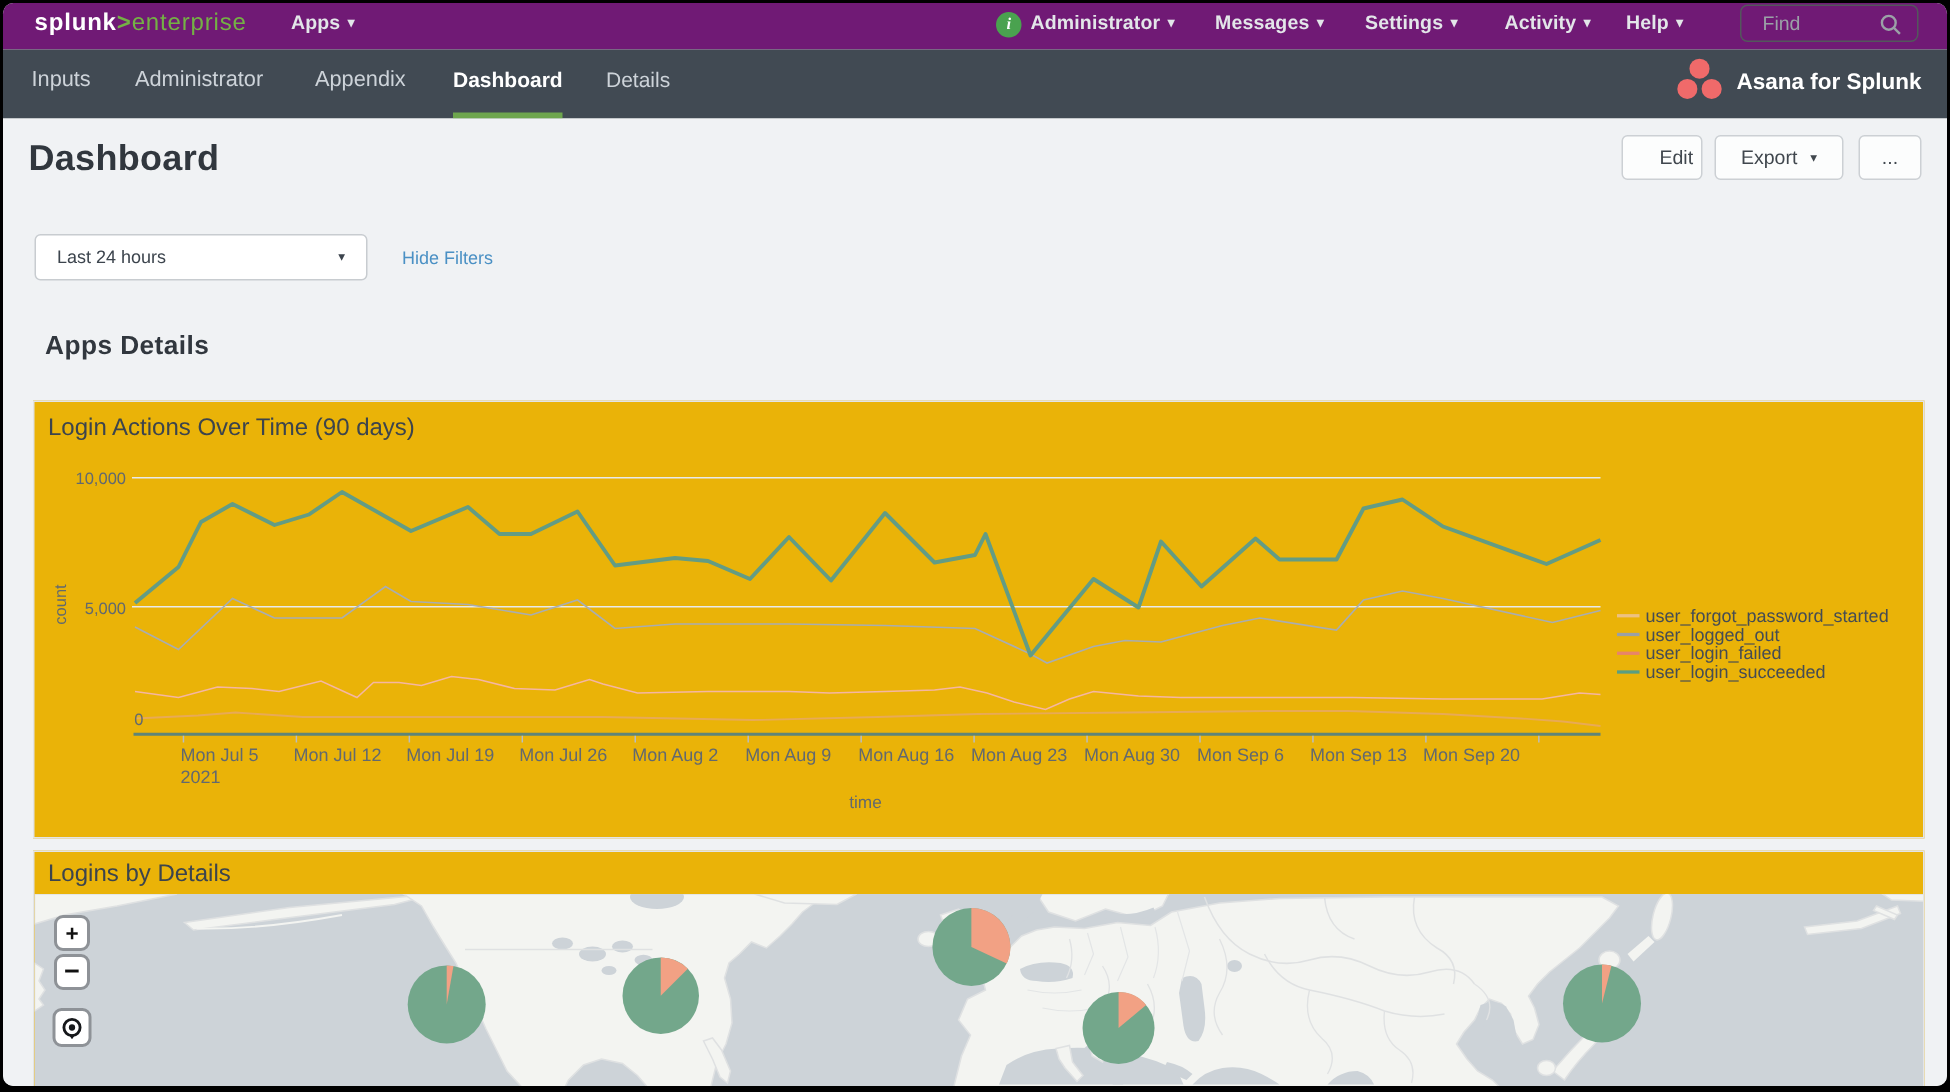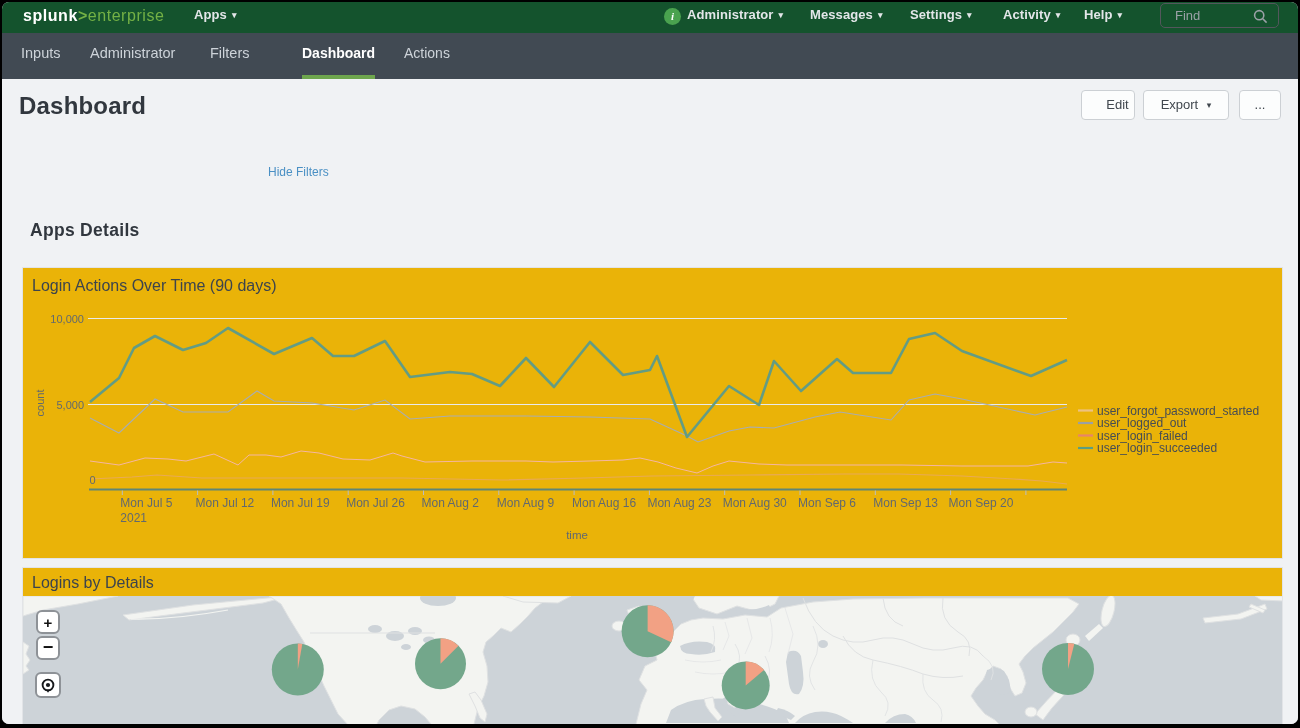--- a/index.html
+++ b/index.html
@@ -1,19 +1,19 @@
 <!DOCTYPE html>
 <html><head>
 <meta charset="utf-8">
 <style>
 * { margin:0; padding:0; box-sizing:border-box; }
 html,body { width:1300px; height:728px; background:#000; font-family:"Liberation Sans", sans-serif; overflow:hidden; }
 #frame { position:absolute; left:2px; top:2px; width:1296px; height:722px; border-radius:7px; overflow:hidden; background:#f0f2f4; }
 
-#topbar { position:absolute; left:0; top:0; width:100%; height:31px; background:#14532d; }
+#topbar { position:absolute; left:0; top:0; width:100%; height:31px; background:#701a75; }
 #topbar .item { position:absolute; top:0; height:31px; line-height:26px; color:#e3e6e9; font-size:13px; font-weight:bold; letter-spacing:0.1px; }
 .caret { font-size:9px; position:relative; top:-1px; margin-left:5px; }
 #logo { position:absolute; left:21px; top:0; height:31px; line-height:27px; font-size:16px; font-weight:bold; color:#fff; letter-spacing:0.55px;}
 #logo .grn { color:#74b145; }
 #logo .ent { color:#74b145; font-weight:normal; }
 #infocircle { position:absolute; left:662px; top:6px; width:17px; height:17px; border-radius:50%; background:#4aa24f; color:#fff; font-size:11px; font-weight:bold; text-align:center; line-height:17px; font-family:"Liberation Serif",serif; font-style:italic;}
 #findbox { position:absolute; left:1158px; top:1px; width:119px; height:25px; border:1px solid #53575c; border-radius:5px; color:#9ba1a7; font-size:13px; line-height:23px; padding-left:14px; }
 #findbox svg { position:absolute; right:10px; top:5px; }
 
 #tabbar { position:absolute; left:0; top:31px; width:100%; height:46px; background:#414a53; }
@@ -59,29 +59,35 @@
     <div id="findbox">Find
       <svg width="15" height="15" viewBox="0 0 15 15">
           <circle cx="6.2" cy="6.2" r="4.6" fill="none" stroke="#9ba1a7" stroke-width="1.6"></circle>
           <line x1="9.8" y1="9.8" x2="13.6" y2="13.6" stroke="#9ba1a7" stroke-width="1.6"></line>
         </svg>
     </div>
   </div>
   <div id="tabbar">
     <div class="tab" style="left:19px;">Inputs</div>
     <div class="tab" style="left:88px;">Administrator</div>
-    <div class="tab" style="left:208px;">Filters</div>
+    <div class="tab" style="left:208px;">Appendix</div>
     <div class="tab active" style="left:300px; font-size:14px;">Dashboard</div>
-    <div class="tab" style="left:402px; font-size:14px;">Actions</div>
+    <div class="tab" style="left:402px; font-size:14px;">Details</div>
+    <div id="asana"><svg width="34" height="34" viewBox="0 0 34 34">
+          <circle cx="17" cy="8.8" r="6.7" fill="#f06a6a"></circle>
+          <circle cx="8.9" cy="22.3" r="6.7" fill="#f06a6a"></circle>
+          <circle cx="25.1" cy="22.3" r="6.7" fill="#f06a6a"></circle>
+        </svg>Asana for Splunk</div>
   </div>
   <div id="content">
     <h1 class="pagetitle">Dashboard</h1>
     <div class="btn" id="btn-edit">Edit</div>
     <div class="btn" id="btn-export">Export <span class="caret">▾</span></div>
     <div class="btn" id="btn-more">...</div>
+    <div id="timepicker">Last 24 hours<span class="caret">▾</span></div>
     <div id="hidefilters">Hide Filters</div>
     <h2 class="sectiontitle">Apps Details</h2>
 
     <div class="panel" id="panel1">
       <div class="paneltitle">Login Actions Over Time (90 days)</div>
       <svg id="chartsvg" style="position:absolute;left:-1px;top:-1px;" width="1261" height="292" viewBox="20 267 1261 292">
 <line x1="86" y1="318.5" x2="1065" y2="318.5" stroke="#e8eaec" stroke-width="1"></line>
 <line x1="86" y1="404.5" x2="1065" y2="404.5" stroke="#e8eaec" stroke-width="1"></line>
 <line x1="87" y1="489.5" x2="1065" y2="489.5" stroke="#5e8577" stroke-width="2"></line>
 <line x1="120.3" y1="490.5" x2="120.3" y2="495" stroke="#b9bdc1" stroke-width="1"></line>

